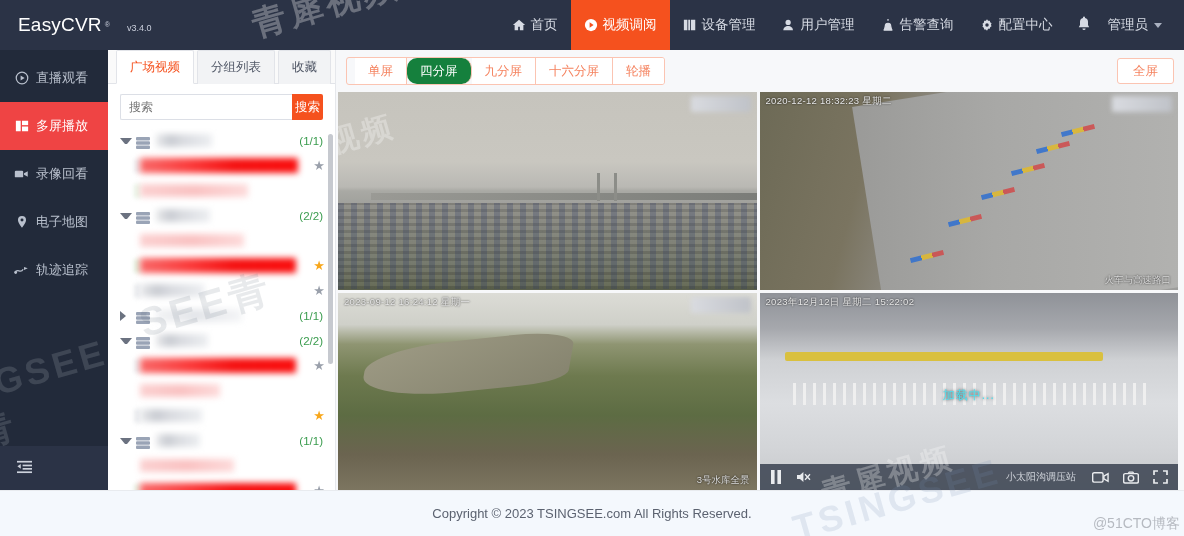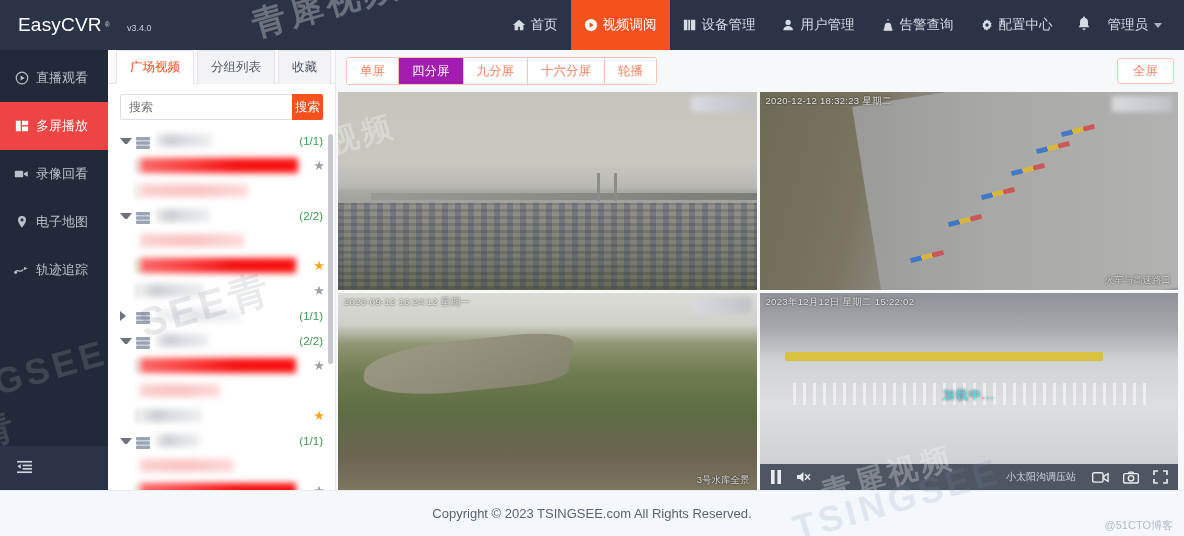--- a/index.html
+++ b/index.html
@@ -90,27 +90,27 @@
   .blur-faint { background: linear-gradient(90deg,#f2f3f5 0%,#e3e5e9 45%,#f4f5f7 100%); }
   .leafmark { position: absolute; left: 22px; width: 7px; height: 14px; border-radius: 1px; filter: blur(2.2px); }
   .count { margin-left: auto; font-size: 11.5px; color: #3a9c4e; padding-right: 12px; }
   .star { margin-left: auto; margin-right: 10px; font-size: 13px; line-height: 1; color: #9aa0ab; cursor: pointer; }
   .star.on { color: #f8a71b; }
   .tscroll { position: absolute; right: 2px; top: 6px; width: 5px; height: 230px; background: #c6c9cf; border-radius: 3px; }
 
   
   .main { flex: 1 1 auto; display: flex; flex-direction: column; min-width: 0; background: #f7f8fa; }
   .toolbar { height: 42px; display: flex; align-items: center; padding: 0 10px; }
-  .seggroup { display: flex; border: 1px solid #fbc4b2; border-radius: 3px; overflow: hidden; }
+  .seggroup { display: flex; border: 1px solid #fbc4b2; border-radius: 3px; overflow: hidden; padding-left: 8px; }
   .seg {
     padding: 0 13px; height: 26px; line-height: 26px; font-size: 12.5px; color: #f5825e;
     background: #fff; border-right: 1px solid #fbc4b2; cursor: pointer; white-space: nowrap;
   }
   .seg:last-child { border-right: none; }
-  .seg.active { background: #a21caf; color: #fff; }
+  .seg.active { background: #15803d; color: #fff; border-radius: 10px; }
   .fullbtn {
     margin-left: auto; padding: 0 15px; height: 26px; line-height: 25px; font-size: 12.5px;
     color: #f5825e; border: 1px solid #fbc4b2; border-radius: 3px; background: #fff; cursor: pointer;
   }
 
   .grid { flex: 1; display: grid; grid-template-columns: 1fr 1fr; grid-template-rows: 1fr 1fr; gap: 3px; padding: 0 6px 0 2px; min-height: 0; }
   .cell { position: relative; overflow: hidden; background: #1d1d1d; cursor: pointer; }
 
   .osd { position: absolute; top: 3px; left: 6px; font-size: 9.5px; color: #e8e8e8; letter-spacing: .3px;
          text-shadow: 0 0 2px rgba(0,0,0,.9); font-family: "Liberation Sans", sans-serif; }
@@ -155,21 +155,21 @@
   .gaspipe { position:absolute; left:6%; right:18%; top:30%; height:9px; background:#d9c03f; border-radius:2px; }
   .fencerow { position:absolute; left:8%; right:6%; top:46%; height:22px;
      background: repeating-linear-gradient(90deg,#efefef 0 3px, transparent 3px 10px); }
 
   
   .footer {
     height: 46px; flex: 0 0 46px; background: #f4f8fd; display: flex; align-items: center;
     justify-content: center; color: #5b6270; font-size: 13px; position: relative;
     border-top: 1px solid #e8ebef;
   }
-  .cto { position: absolute; right: 11px; bottom: 3px; font-size: 11px; color: #b6bac1; }
+  .cto { position: absolute; right: 4px; bottom: 3px; font-size: 14px; color: #b6bac1; }
 
   
   .wm { position: absolute; pointer-events: none; color: rgba(255,255,255,.30);
         font-size: 40px; font-weight: 700; letter-spacing: 4px; transform: rotate(-16deg); user-select: none; }
   .wm.dark { color: rgba(80,90,110,.13); }
 </style>
 </head>
 <body>
 
 <div class="app">

